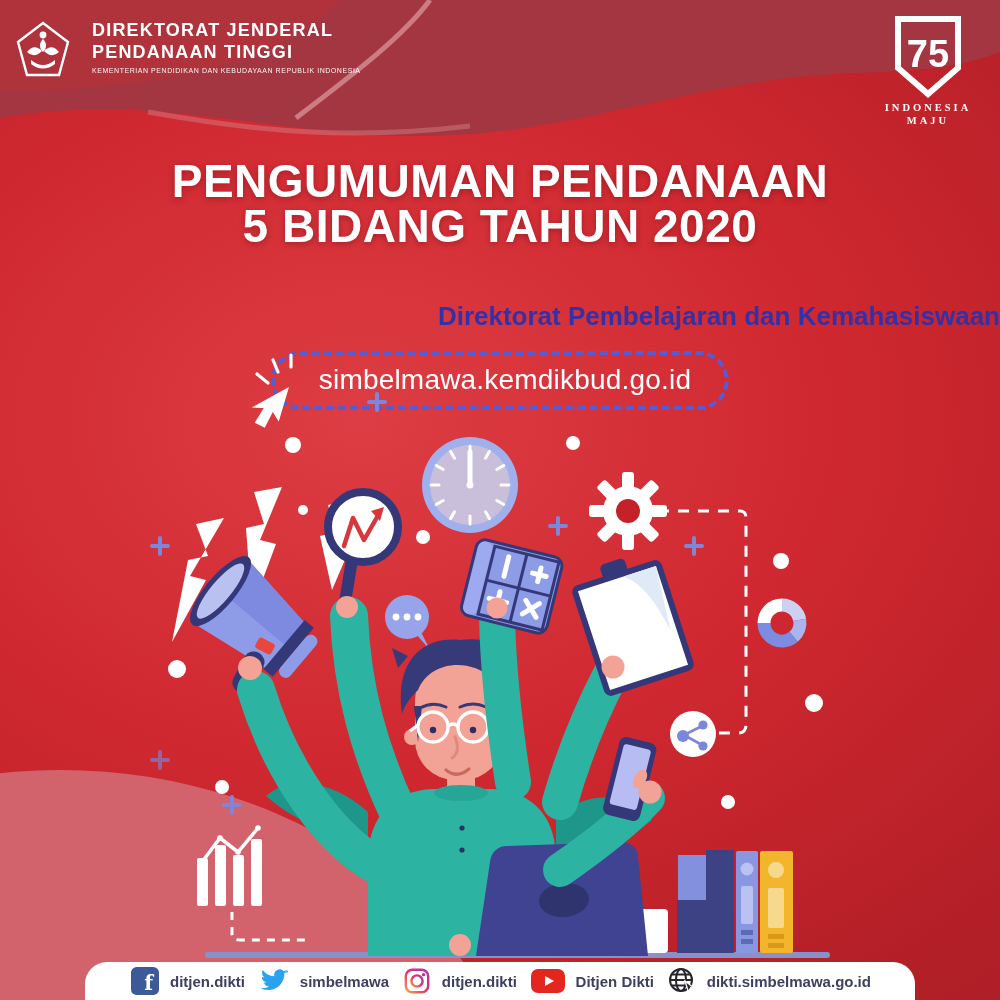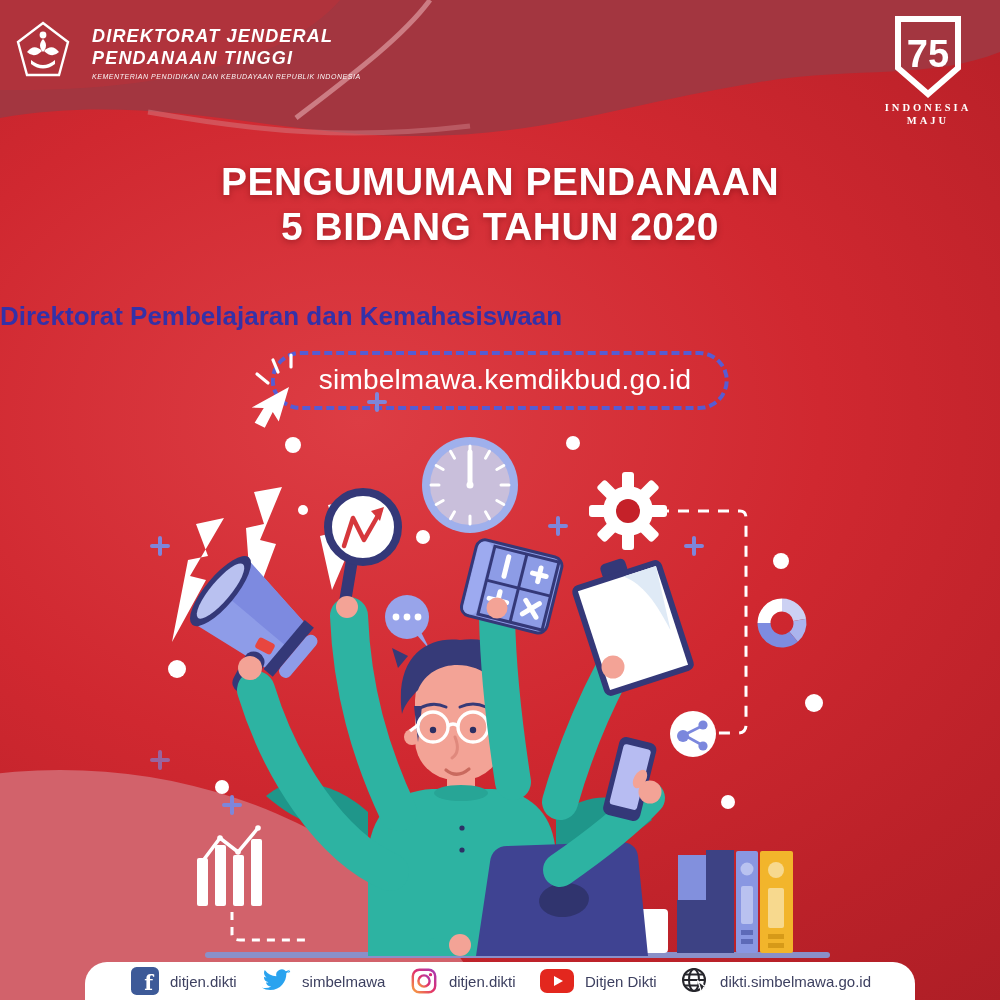--- a/index.html
+++ b/index.html
@@ -1,37 +1,37 @@
 <!DOCTYPE html>
 <html><head>
 <meta charset="utf-8">
 <style>
   html,body{margin:0;padding:0;}
   body{width:1000px;height:1000px;overflow:hidden;font-family:"Liberation Sans",sans-serif;}
   .poster{position:relative;width:1000px;height:1000px;overflow:hidden;
     background:radial-gradient(1100px 820px at 36% 42%, #dd3d44 0%, #d02830 42%, #bb2129 72%, #a81d25 100%);}
   .abs{position:absolute;}
   
-  .org-text{left:92px;top:25px;color:#fff;font-style:italic;}
+  .org-text{left:92px;top:19px;color:#fff;}
   .org-line{font-weight:bold;font-size:18px;letter-spacing:1.2px;line-height:22px;}
   .org-sub{font-size:7px;letter-spacing:.55px;margin-top:4px;opacity:.95;}
   .logo75-txt{left:868px;top:101px;width:120px;text-align:center;color:#fff;font-weight:bold;
     font-size:10.5px;letter-spacing:3px;line-height:13px;font-family:Liberation Serif, serif;}
   
   .title{left:0;top:159px;width:1000px;text-align:center;color:#fff;font-weight:bold;
-    font-size:39px;line-height:45px;letter-spacing:.5px;text-shadow:0 2px 6px rgba(80,0,8,.35);}
-  .subtitle{left:0;top:301px;width:1000px;text-align:left;color:#3431a8;font-weight:bold;font-size:26px;}
+    font-size:46px;line-height:45px;letter-spacing:.5px;text-shadow:0 2px 6px rgba(80,0,8,.35);}
+  .subtitle{left:0;top:301px;width:1000px;text-align:right;color:#3431a8;font-weight:bold;font-size:26px;}
   
   .pill{left:500px;top:351px;transform:translateX(-50%);border:4px dashed #565cd3;border-radius:34px;
     padding:9px 34px 10px 44px;color:#fff;font-weight:normal;font-size:28px;letter-spacing:.2px;white-space:nowrap;}
   
   .footer-bar{left:85px;top:962px;width:830px;height:38px;background:#fff;border-radius:22px 22px 0 0;
     display:flex;align-items:center;justify-content:space-between;padding:0 44px 0 46px;box-sizing:border-box;}
   .footer-item{display:flex;align-items:center;gap:11px;}
-  .footer-label{color:#3d4060;font-weight:normal;font-size:15px;}
+  .footer-label{color:#3d4060;font-weight:bold;font-size:15px;}
   svg{display:block;}
 </style>
 </head>
 <body>
 
 <div class="poster">
 
   <svg class="abs" style="left:0;top:0" width="1000" height="1000" viewBox="0 0 1000 1000">
     <path d="M0,0 H1000 V52 C930,80 858,66 760,82 C618,105 540,138 404,136 C268,134 150,92 0,118 Z" fill="#a33640"></path>
     <path d="M0,0 H340 C290,58 170,92 0,90 Z" fill="#c23038" opacity=".45"></path>

